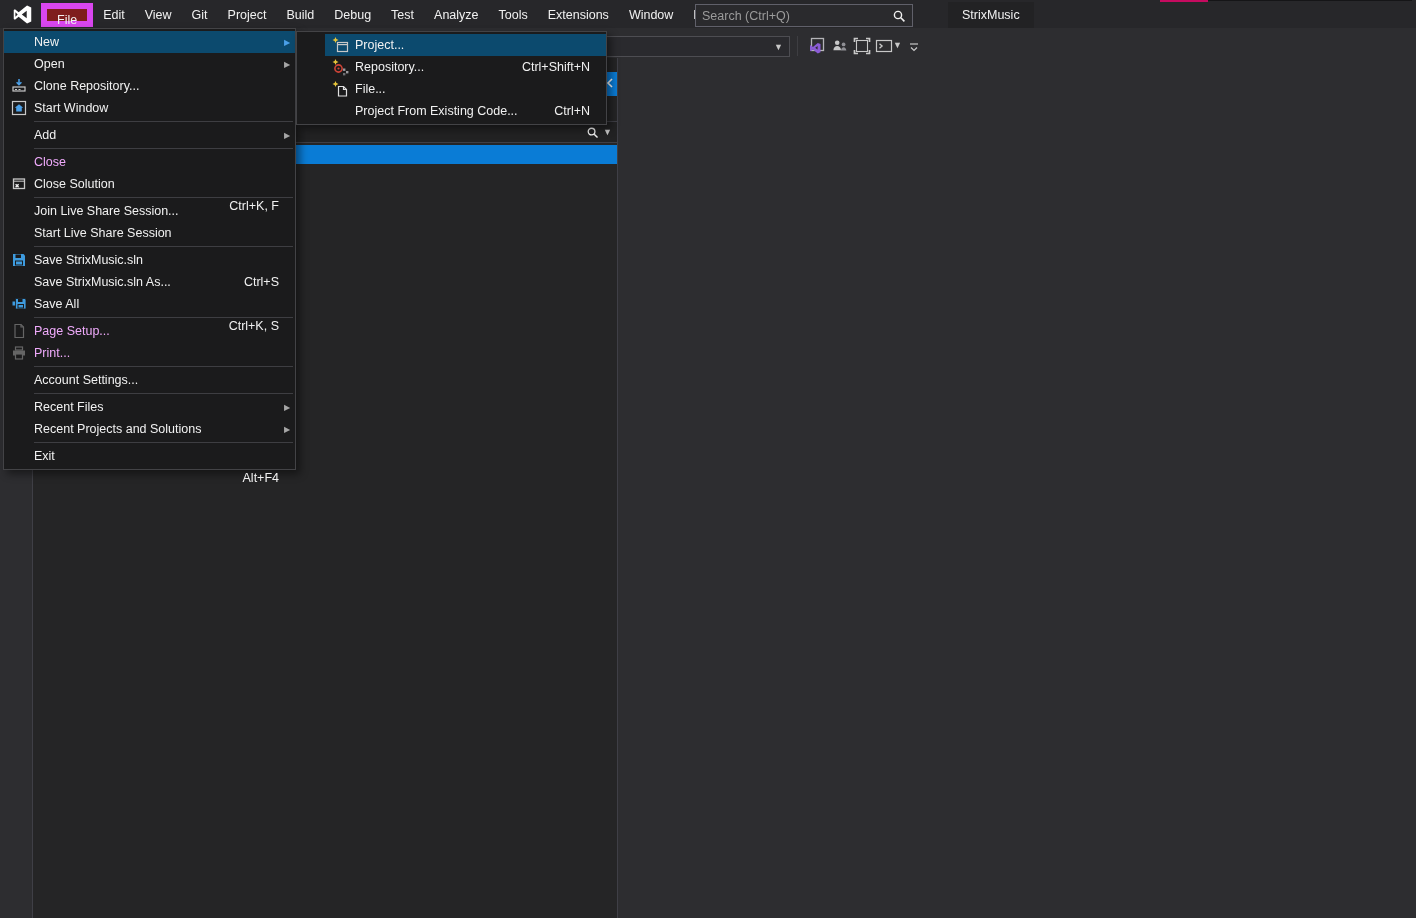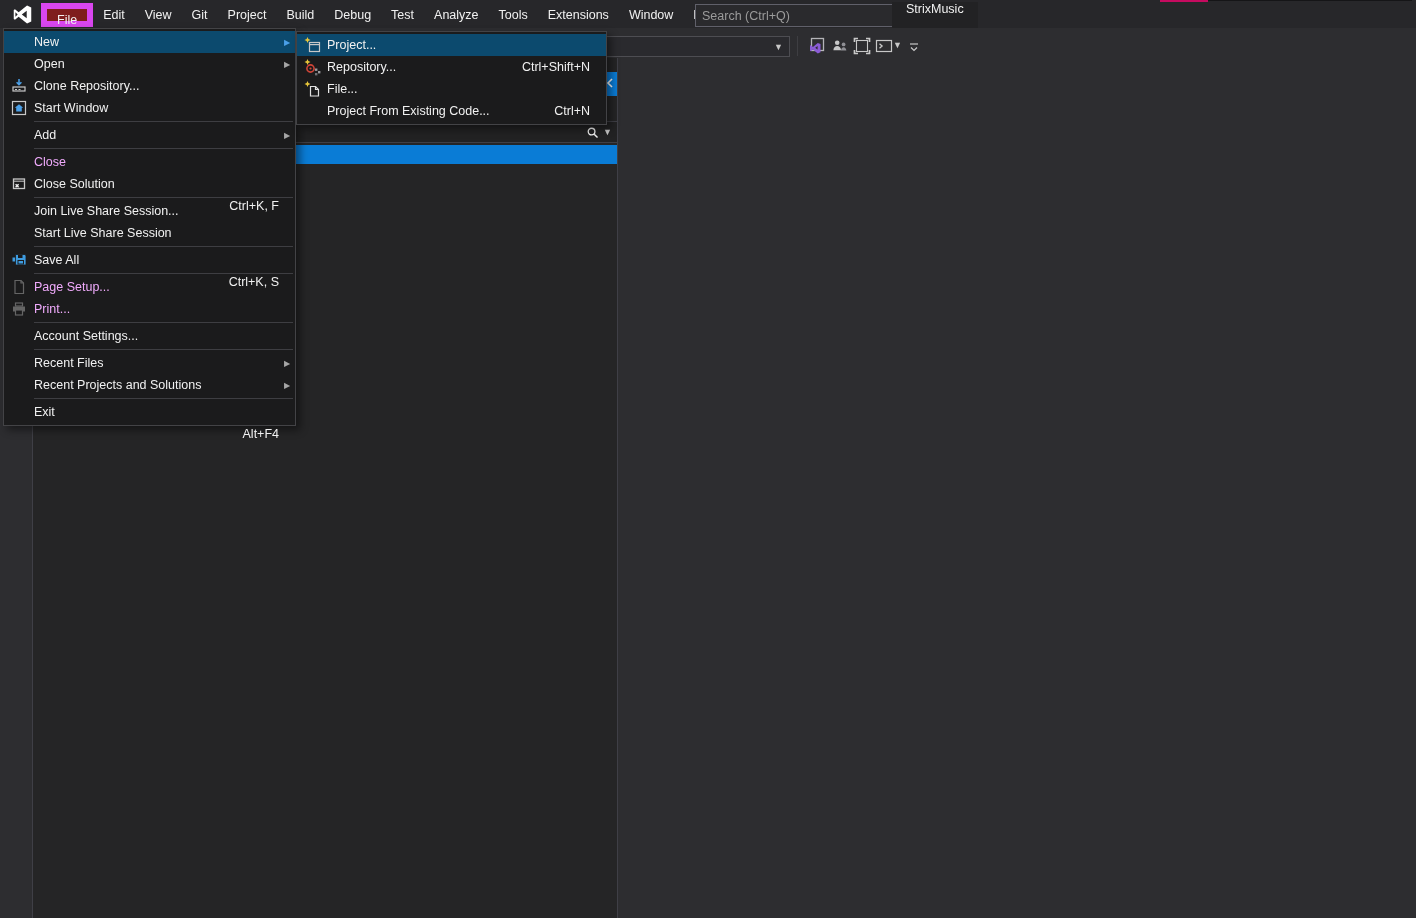--- a/index.html
+++ b/index.html
@@ -29,22 +29,22 @@
     background:#2a2a2d; border:1px solid #60606a;
     display:flex; align-items:center;
   }
   .searchbox input {
     flex:1; background:transparent; border:none; outline:none;
     color:#d0d0d0; font-family:"Liberation Sans",sans-serif; font-size:12.5px; padding:0 6px;
   }
   .searchbox input::placeholder { color:#9b9b9b; }
   .searchbox .mag { margin-right:6px; display:flex; }
   .solution-chip {
-    position:absolute; left:892px; top:2px; height:26px; padding:0 14px;
-    background:#222224; display:flex; align-items:flex-start; color:#f1f1f1;
+    position:absolute; left:948px; top:2px; height:26px; padding:0 14px;
+    background:#222224; display:flex; align-items:center; color:#f1f1f1;
   }
   .top-accent-pink { position:absolute; left:1160px; top:0; width:48px; height:2px; background:#c50b5f; }
   .top-accent-dark { position:absolute; left:1208px; top:0; width:204px; height:1px; background:#151517; }
 
   
   .toolbar { position:absolute; left:0; top:28px; width:1416px; height:30px; background:#2d2d30; }
   .tb-combo {
     position:absolute; left:603px; top:8px; width:187px; height:21px;
     background:#2a2a2e; border:1px solid #4d4d52;
     display:flex; align-items:center; justify-content:flex-end;
@@ -76,21 +76,21 @@
   .panel-search .mag { margin-right:4px; display:flex; }
   .panel-search .caret { margin-right:5px; color:#c8c8c8; font-size:9px; }
   .panel-selected-row { position:absolute; left:0; top:87px; width:100%; height:19px; background:#0a7cd6; }
 
   
   .menu {
     position:absolute; background:#1b1b1c; border:1px solid #434346;
     box-shadow:4px 4px 8px rgba(0,0,0,.45); padding:2px 0; z-index:40;
   }
   .file-menu { left:3px; top:28px; width:293px; }
-  .new-submenu { left:296px; top:31px; width:311px; z-index:50; }
+  .new-submenu { left:296px; top:31px; width:311px; z-index:50;padding-left:28px; }
   .mi { height:22px; display:flex; align-items:center; cursor:default; }
   .mi .ic { width:30px; flex:none; display:flex; align-items:center; justify-content:center; }
   .mi .lbl { flex:1; white-space:nowrap; }
   .mi .sc { flex:none; white-space:nowrap;margin-top:44px; }
   .mi .arr { width:16px; flex:none; text-align:center; font-size:8px; color:#a6a6a6; }
   .mi.hl { background:#0c4a6e; }
   .mi.dis .lbl, .mi.dis .sc { color:#f0abfc; }
   .mi .arr.blue { color:#4ba0e8; }
   .msep { height:1px; background:#3e3e42; margin:2px 2px 2px 30px; }
 </style>
@@ -287,20 +287,39 @@
     <span class="lbl">Start Live Share Session</span>
     <span class="sc"></span>
       <span class="arr"></span>
   </div>
 
   <div class="msep"></div>
 
   <div class="mi">
     <span class="ic">
       <svg width="16" height="16" viewBox="0 0 16 16">
+        <path d="M2 2h10.5L14 3.5V14H2V2z" fill="#3e9bde"></path>
+        <rect x="4.5" y="2.5" width="5.5" height="3.5" fill="#1b1b1c"></rect>
+        <rect x="4" y="8.5" width="8" height="5" fill="#1b1b1c"></rect>
+        <rect x="5" y="9.5" width="6" height="3" fill="#3e9bde"></rect>
+      </svg>
+    </span>
+    <span class="lbl">Save StrixMusic.sln</span>
+    <span class="sc">Ctrl+S</span>
+      <span class="arr"></span>
+  </div>
+  <div class="mi">
+    <span class="ic"></span>
+    <span class="lbl">Save StrixMusic.sln As...</span>
+    <span class="sc"></span>
+      <span class="arr"></span>
+  </div>
+  <div class="mi">
+    <span class="ic">
+      <svg width="16" height="16" viewBox="0 0 16 16">
         <path d="M1.5 5.5h4v4h-4z" fill="#3e9bde"></path>
         <path d="M4.5 2.5h9.5L15 3.8V13H4.5V2.5z" fill="#3e9bde" stroke="#1b1b1c" stroke-width="0.8"></path>
         <rect x="7" y="3" width="4.5" height="3" fill="#1b1b1c"></rect>
         <rect x="6.5" y="8" width="6.5" height="4.5" fill="#1b1b1c"></rect>
         <rect x="7.5" y="9" width="4.5" height="2.5" fill="#3e9bde"></rect>
       </svg>
     </span>
     <span class="lbl">Save All</span>
     <span class="sc">Ctrl+K, S</span>
       <span class="arr"></span>

